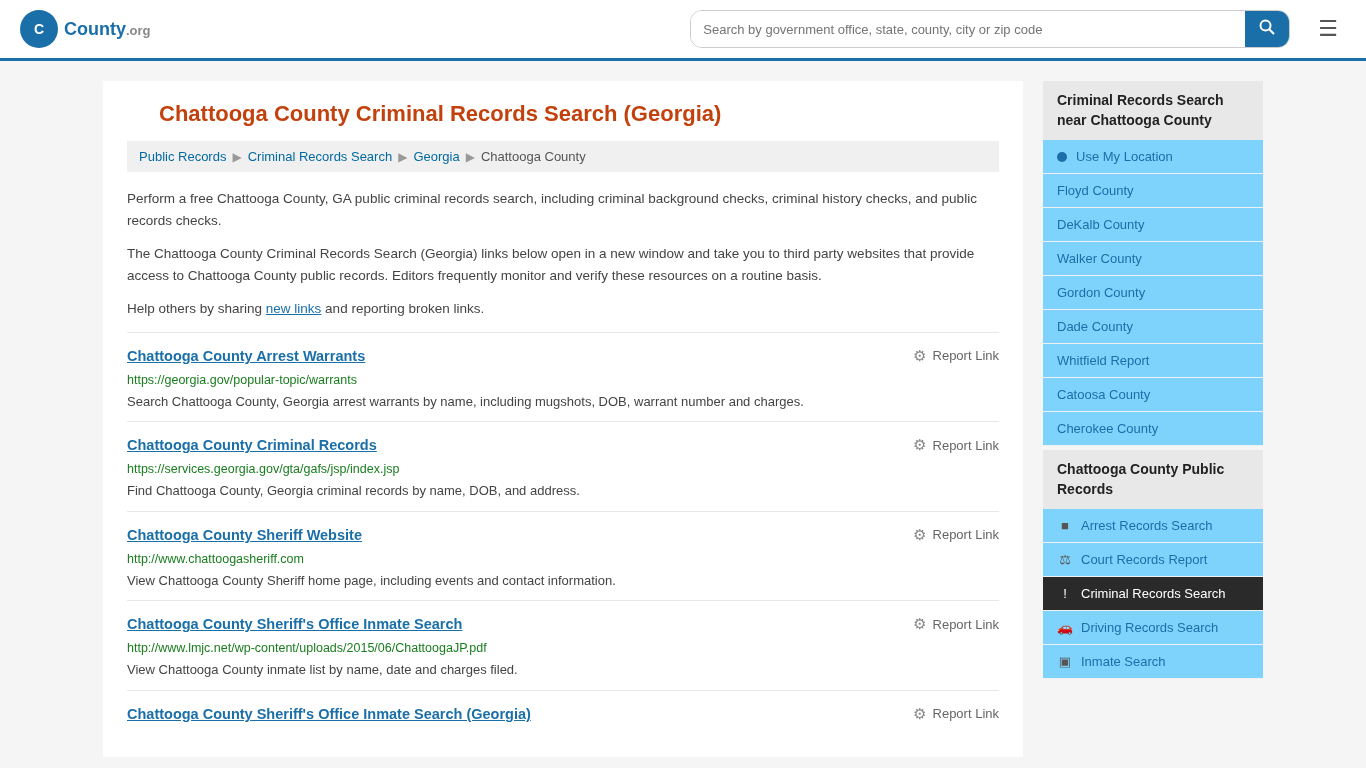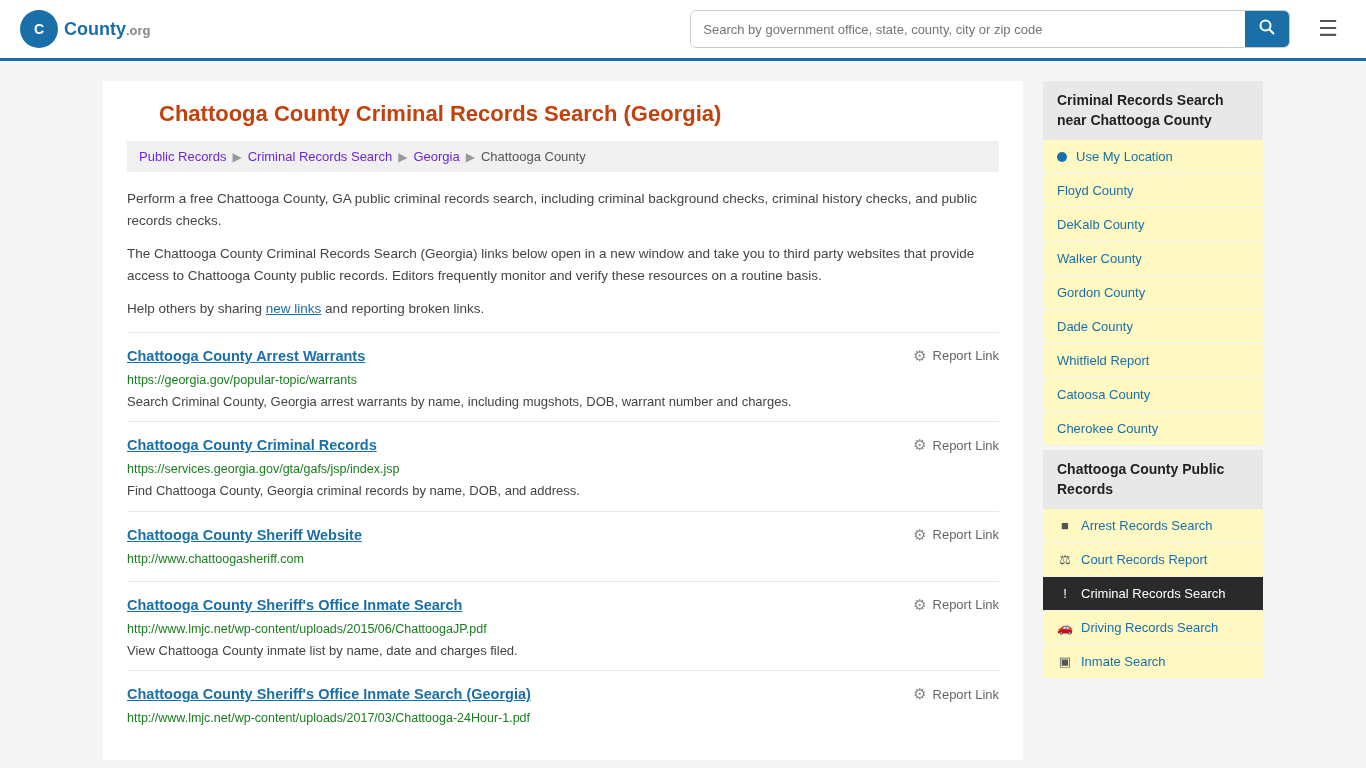--- a/index.html
+++ b/index.html
@@ -45,21 +45,21 @@
     #logo-text .org {
       color: #888;
       font-size: 13px;
       margin-top: 16px;
     }
     #search-container {
       flex: 1;
       max-width: 600px;
       display: flex;
       border: 1px solid #ccc;
-      border-radius: 6px;
+      border-radius: 12px;
       overflow: hidden;
       margin-left: auto;
       justify-content: space-between;
     }
     #search-input {
       flex: 1;
       padding: 8px 12px;
       font-size: 13px;
       border: none;
       outline: none;
@@ -112,21 +112,21 @@
       padding: 8px 12px;
       font-size: 13px;
       color: #555;
       margin-bottom: 16px;
       display: flex;
       align-items: center;
       flex-wrap: wrap;
       gap: 4px;
     }
     #breadcrumb a {
-      color: #6d28d9;
+      color: #0369a1;
       text-decoration: none;
     }
     #breadcrumb .sep { color: #999; font-size: 12px; margin: 0 2px; }
 
     
     .desc-para {
       font-size: 13.5px;
       color: #444;
       line-height: 1.6;
       margin-bottom: 12px;
@@ -180,21 +180,21 @@
       color: #444;
       line-height: 1.5;
     }
 
     
     #sidebar {
       width: 220px;
       flex-shrink: 0;
     }
     .sidebar-section {
-      background: #fef9c3;
+      background: #7dd3fc;
       margin-bottom: 4px;
     }
     .sidebar-header {
       background: #e8e8e8;
       padding: 10px 14px;
       font-size: 14px;
       font-weight: bold;
       color: #222;
       line-height: 1.4;
     }
@@ -313,21 +313,21 @@
     <div id="records-list">
     <div class="record-item">
     <div class="record-header">
       <span class="record-title">Chattooga County Arrest Warrants</span>
       <button class="report-link-btn">
         <span class="report-icon">⚙</span>
         <span>Report Link</span>
       </button>
     </div>
     <div class="record-url">https://georgia.gov/popular-topic/warrants</div>
-    <div class="record-desc">Search Criminal County, Georgia arrest warrants by name, including mugshots, DOB, warrant number and charges.</div>
+    <div class="record-desc">Search Chattooga County, Georgia arrest warrants by name, including mugshots, DOB, warrant number and charges.</div>
   </div>
         <div class="record-item">
     <div class="record-header">
       <span class="record-title">Chattooga County Criminal Records</span>
       <button class="report-link-btn">
         <span class="report-icon">⚙</span>
         <span>Report Link</span>
       </button>
     </div>
     <div class="record-url">https://services.georgia.gov/gta/gafs/jsp/index.jsp</div>
@@ -335,41 +335,41 @@
   </div>
         <div class="record-item">
     <div class="record-header">
       <span class="record-title">Chattooga County Sheriff Website</span>
       <button class="report-link-btn">
         <span class="report-icon">⚙</span>
         <span>Report Link</span>
       </button>
     </div>
     <div class="record-url">http://www.chattoogasheriff.com</div>
+    <div class="record-desc">View Chattooga County Sheriff home page, including events and contact information.</div>
   </div>
         <div class="record-item">
     <div class="record-header">
       <span class="record-title">Chattooga County Sheriff's Office Inmate Search</span>
       <button class="report-link-btn">
         <span class="report-icon">⚙</span>
         <span>Report Link</span>
       </button>
     </div>
     <div class="record-url">http://www.lmjc.net/wp-content/uploads/2015/06/ChattoogaJP.pdf</div>
     <div class="record-desc">View Chattooga County inmate list by name, date and charges filed.</div>
   </div>
         <div class="record-item">
     <div class="record-header">
       <span class="record-title">Chattooga County Sheriff's Office Inmate Search (Georgia)</span>
       <button class="report-link-btn">
         <span class="report-icon">⚙</span>
         <span>Report Link</span>
       </button>
     </div>
-    <div class="record-url">http://www.lmjc.net/wp-content/uploads/2017/03/Chattooga-24Hour-1.pdf</div>
 
   </div>
       </div>
 
   </div>
 
   <div id="sidebar">
 
     <div class="sidebar-section">
       <div class="sidebar-header">Criminal Records Search near Chattooga County</div>

